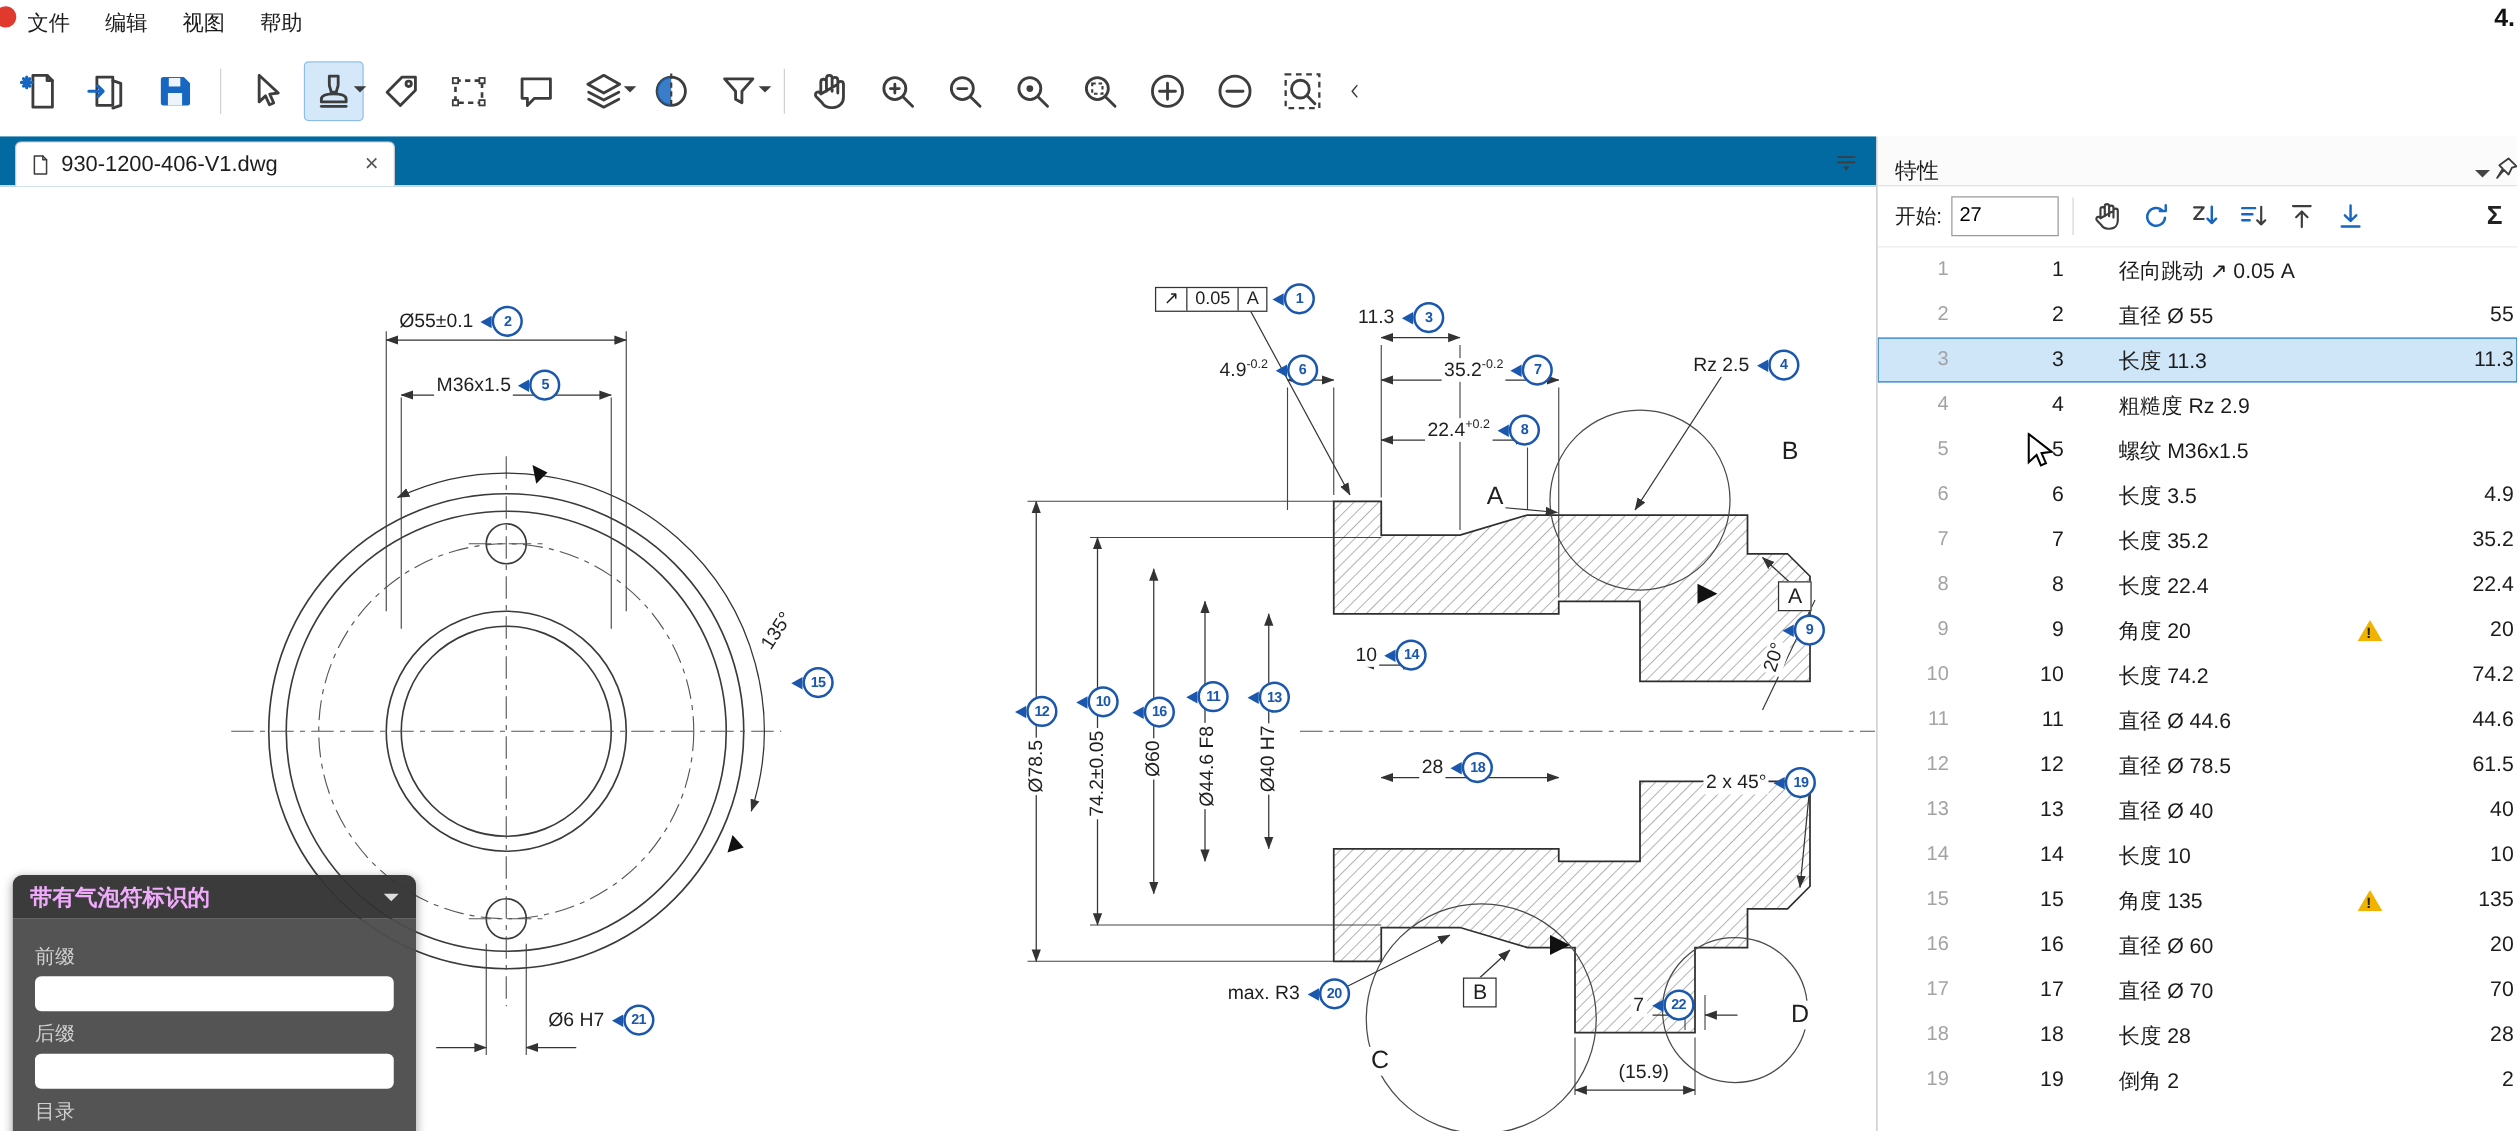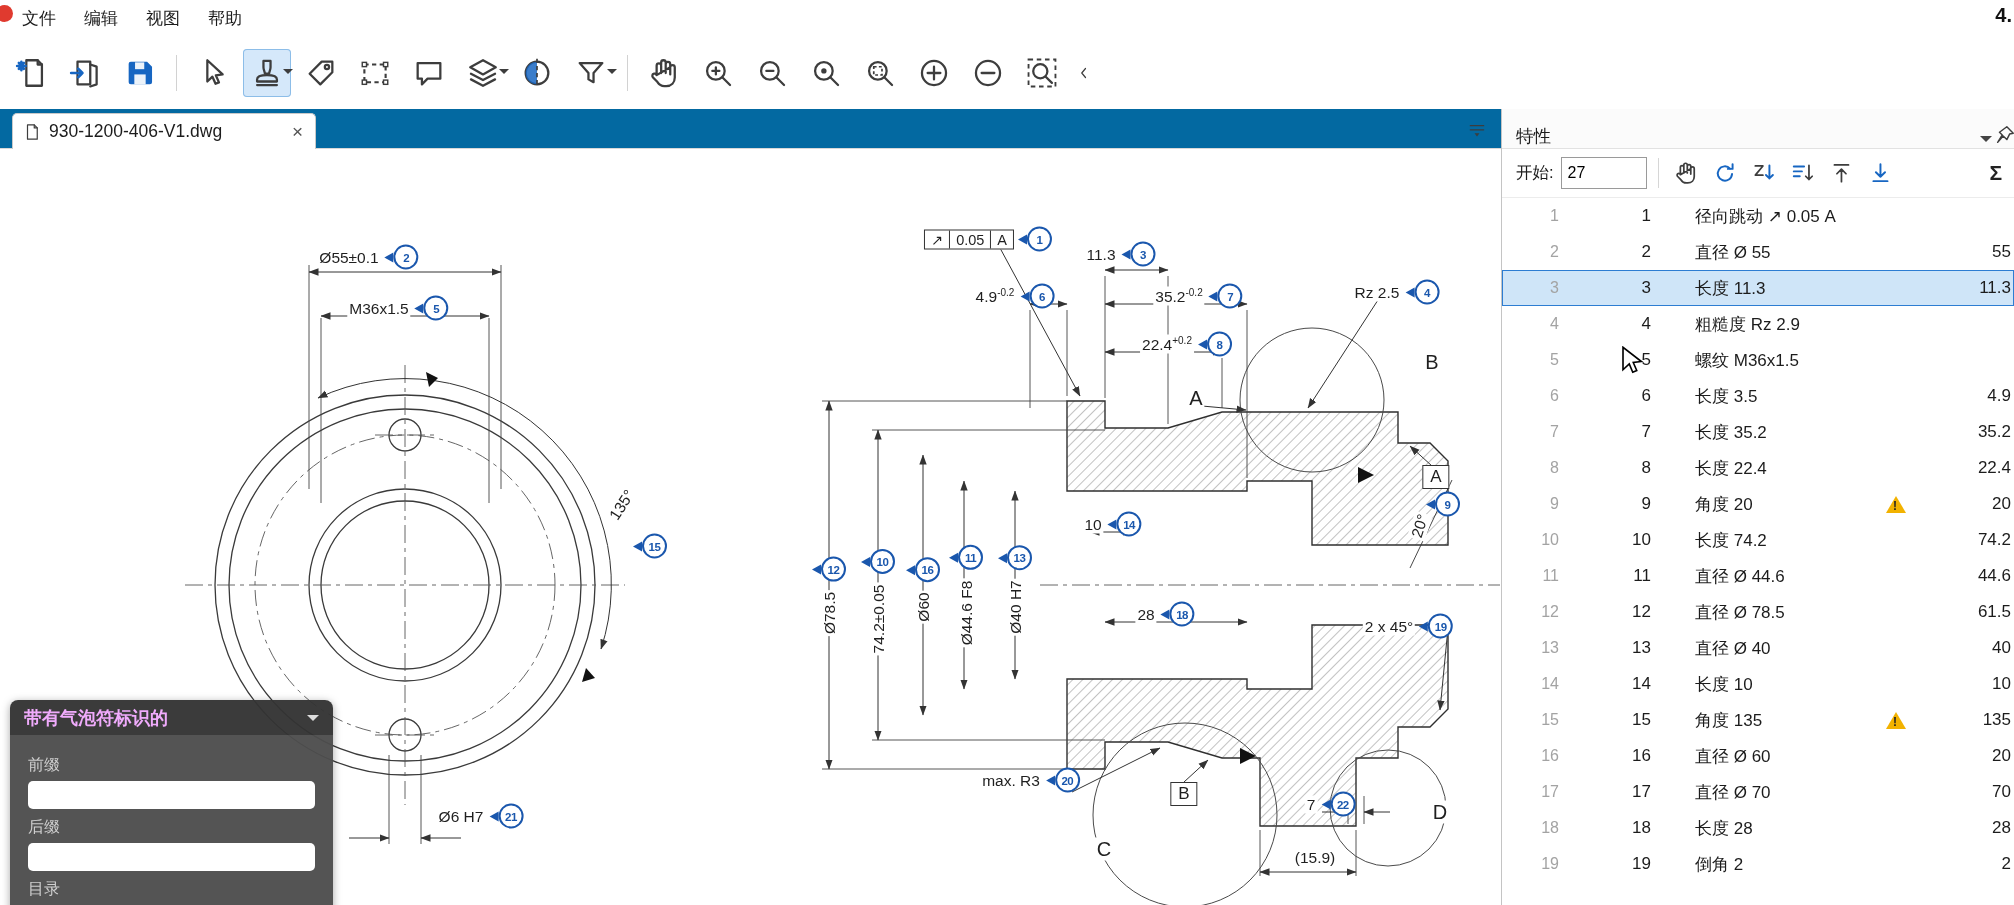--- a/index.html
+++ b/index.html
@@ -489,21 +489,21 @@
           <b class="bn">18</b>
         </span>
       </div>
       <div class="anno" style="left: 1408px; top: 478px; transform: translate(-50%, -50%);">
         <span class="dtx">2 x 45°</span>
         <span class="balloon">
           <i class="tri"></i>
           <b class="bn">19</b>
         </span>
       </div>
-      <div class="anno" style="left: 1030px; top: 632px; transform: translate(-50%, -50%);">
+      <div class="anno" style="left: 1030px; top: 647px; transform: translate(-50%, -50%);">
         <span class="dtx">max. R3</span>
         <span class="balloon">
           <i class="tri"></i>
           <b class="bn">20</b>
         </span>
       </div>
       <div class="anno" style="left: 1184px; top: 646px; transform: translate(-50%, -50%);">
         <span class="dtx boxed">B</span>
       </div>
       <div class="anno letter" style="left: 1104px; top: 701px; transform: translate(-50%, -50%);">

